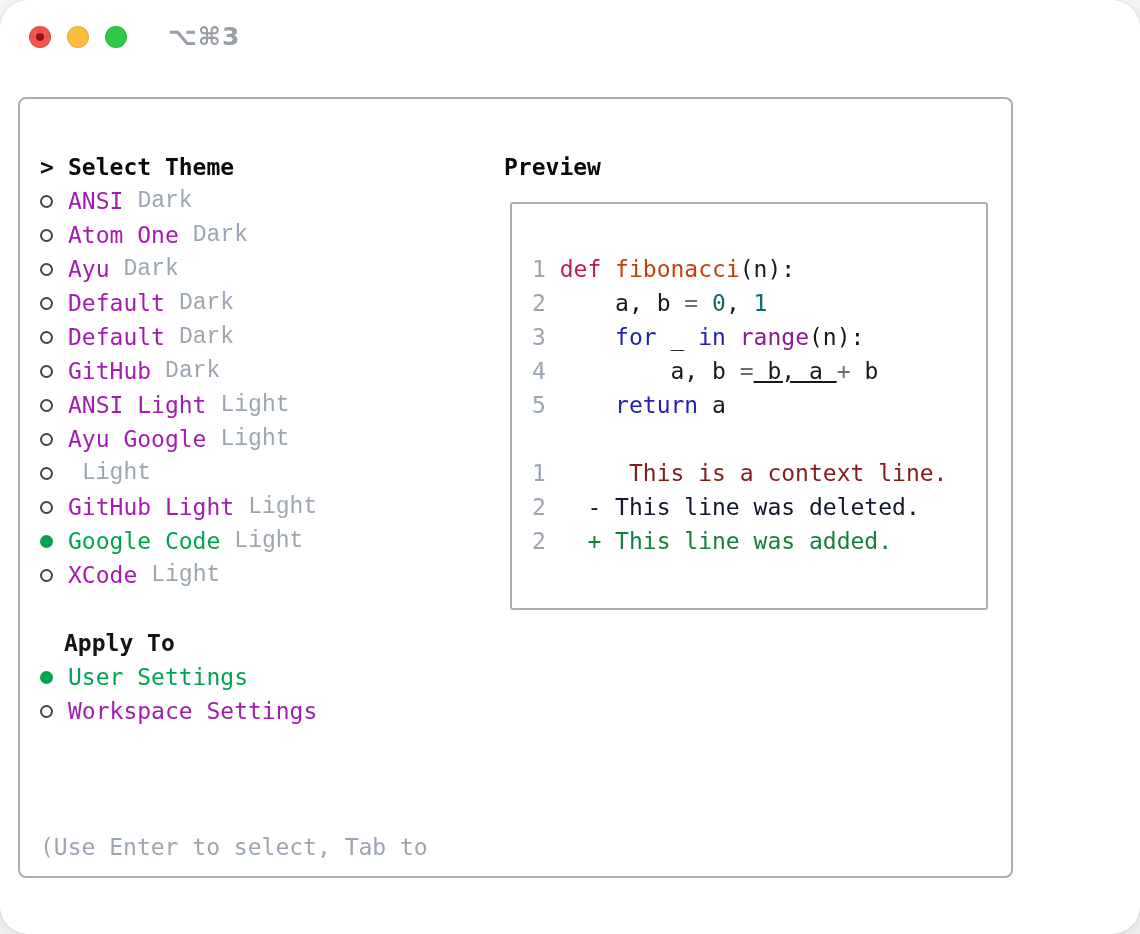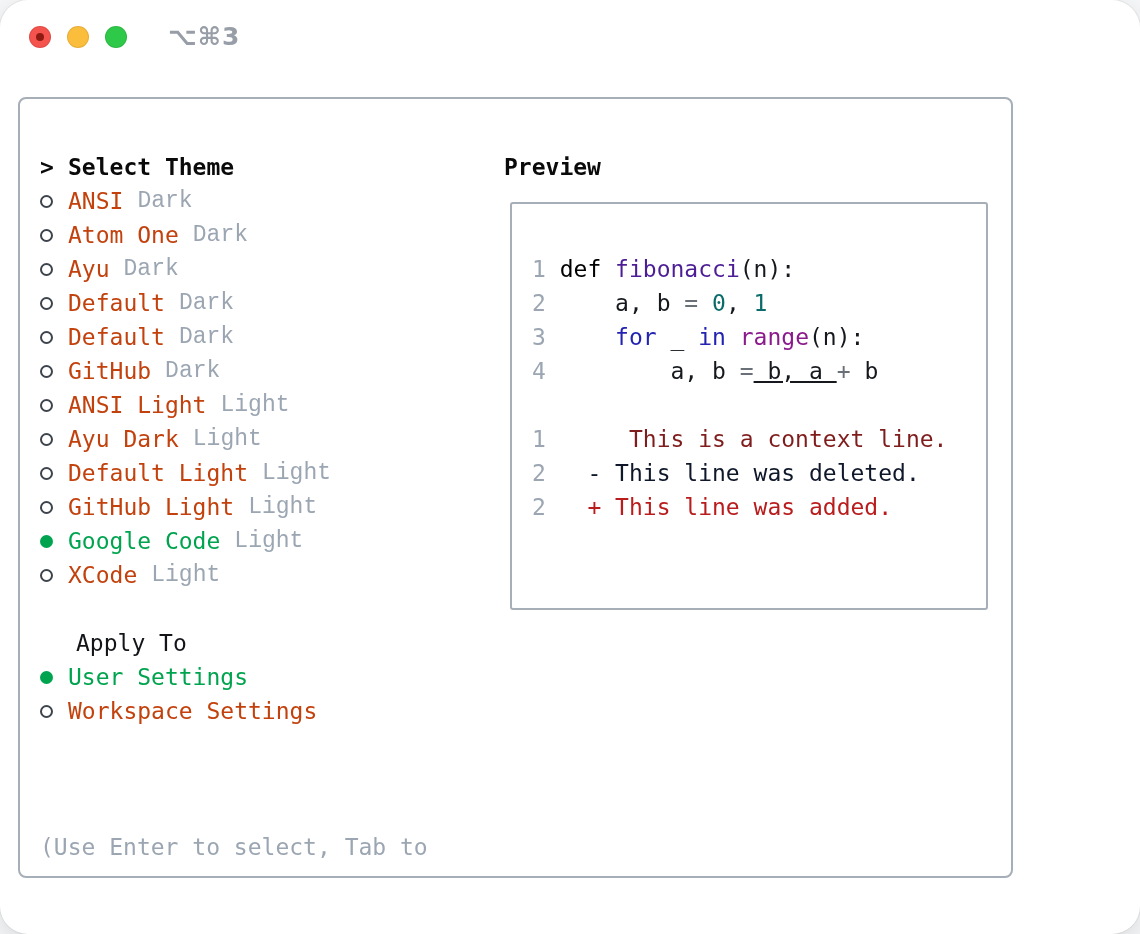--- a/index.html
+++ b/index.html
@@ -28,27 +28,27 @@
   .panel{
     position:absolute;left:18px;top:97px;width:995px;height:781px;
     border:2px solid #a6aeb8;border-radius:8px;background:#fff;
     box-sizing:border-box;
   }
   .row{display:flex;align-items:center;height:34px;font-size:23px;white-space:pre;}
   .marker{width:28px;display:flex;align-items:center;flex:none;}
   .caret{font-weight:bold;color:#0a0a0a;}
   .radio{width:13px;height:13px;border:2px solid #3d444d;border-radius:50%;box-sizing:border-box;}
   .radio.sel{border-color:var(--accent);background:var(--accent);}
-  .tname{color:#c2410c;}
+  .tname{color:#a21caf;}
   .tname.sel{color:var(--accent);}
   .tvariant{color:#9ba6b2;margin-left:14px;font-family:Liberation Mono, monospace;}
   .hdr{font-weight:bold;color:#0a0a0a;}
   .theme-list{position:absolute;left:20px;top:51px;}
   .apply{position:absolute;left:20px;top:527px;}
-  .apply .label{margin-left:36px;color:#121418;}
+  .apply .label{margin-left:24px;color:#121418;font-weight:bold;}
   .hint{position:absolute;left:20px;top:663px;color:#9ba6b2;font-size:23px;line-height:34px;white-space:pre;}
   
   .preview-label{position:absolute;left:484px;top:51px;height:34px;display:flex;align-items:center;
     font-size:23px;font-weight:bold;color:#0a0a0a;}
   .preview-box{
     position:absolute;left:490px;top:103px;width:478px;height:408px;
     border:2px solid #a6aeb8;border-radius:3px;background:#fff;box-sizing:border-box;
     padding:48px 0 0 20px;overflow:hidden;
   }
   .cline{height:34px;line-height:34px;font-size:23px;white-space:pre;}
@@ -75,22 +75,22 @@
         <span class="hdr">Select Theme</span>
       </div>
       <div id="theme-rows">
           <div class="row"><span class="marker"><span class="radio"></span></span><span class="tname">ANSI</span><span class="tvariant">Dark</span></div>
           <div class="row"><span class="marker"><span class="radio"></span></span><span class="tname">Atom One</span><span class="tvariant">Dark</span></div>
           <div class="row"><span class="marker"><span class="radio"></span></span><span class="tname">Ayu</span><span class="tvariant">Dark</span></div>
           <div class="row"><span class="marker"><span class="radio"></span></span><span class="tname">Default</span><span class="tvariant">Dark</span></div>
           <div class="row"><span class="marker"><span class="radio"></span></span><span class="tname">Default</span><span class="tvariant">Dark</span></div>
           <div class="row"><span class="marker"><span class="radio"></span></span><span class="tname">GitHub</span><span class="tvariant">Dark</span></div>
           <div class="row"><span class="marker"><span class="radio"></span></span><span class="tname">ANSI Light</span><span class="tvariant">Light</span></div>
-          <div class="row"><span class="marker"><span class="radio"></span></span><span class="tname">Ayu Dark</span><span class="tvariant">Light</span></div>
-          <div class="row"><span class="marker"><span class="radio"></span></span><span class="tname">Default Light</span><span class="tvariant">Light</span></div>
+          <div class="row"><span class="marker"><span class="radio"></span></span><span class="tname">Ayu Google</span><span class="tvariant">Light</span></div>
+          <div class="row"><span class="marker"><span class="radio"></span></span><span class="tvariant">Light</span></div>
           <div class="row"><span class="marker"><span class="radio"></span></span><span class="tname">GitHub Light</span><span class="tvariant">Light</span></div>
           <div class="row"><span class="marker"><span class="radio sel"></span></span><span class="tname sel">Google Code</span><span class="tvariant">Light</span></div>
           <div class="row"><span class="marker"><span class="radio"></span></span><span class="tname">XCode</span><span class="tvariant">Light</span></div>
         </div>
     </div>
 
     <div class="apply">
       <div class="row"><span class="label">Apply To</span></div>
       <div id="apply-rows">
           <div class="row"><span class="marker"><span class="radio sel"></span></span><span class="tname sel">User Settings</span></div>
@@ -100,25 +100,26 @@
 
     <div class="hint">
       <div>(Use Enter to select, Tab to</div>
       <div>change focus)</div>
     </div>
 
     <div class="preview-label">Preview</div>
 
     <div class="preview-box">
       <div id="code-lines">
-          <div class="cline"><span style="color: rgb(155, 166, 178);">1 </span><span style="color: #000000;">def</span><span style="color: rgb(21, 24, 28);"> </span><span style="color: #4c1d95;">fibonacci</span><span style="color: rgb(21, 24, 28);">(n):</span></div>
+          <div class="cline"><span style="color: rgb(155, 166, 178);">1 </span><span style="color: #be185d;">def</span><span style="color: rgb(21, 24, 28);"> </span><span style="color: #c2410c;">fibonacci</span><span style="color: rgb(21, 24, 28);">(n):</span></div>
           <div class="cline"><span style="color: rgb(155, 166, 178);">2 </span><span style="color: rgb(21, 24, 28);">    a, b </span><span style="color: rgb(105, 112, 119);">=</span><span style="color: rgb(21, 24, 28);"> </span><span style="color: rgb(11, 107, 107);">0</span><span style="color: rgb(21, 24, 28);">, </span><span style="color: rgb(11, 107, 107);">1</span></div>
           <div class="cline"><span style="color: rgb(155, 166, 178);">3 </span><span style="color: rgb(21, 24, 28);">    </span><span style="color: rgb(34, 35, 176);">for</span><span style="color: rgb(21, 24, 28);"> _ </span><span style="color: rgb(34, 35, 176);">in</span><span style="color: rgb(21, 24, 28);"> </span><span style="color: rgb(139, 26, 139);">range</span><span style="color: rgb(21, 24, 28);">(n):</span></div>
           <div class="cline"><span style="color: rgb(155, 166, 178);">4 </span><span style="color: rgb(21, 24, 28);">        a, b </span><span style="color: rgb(105, 112, 119);">=</span><span style="color: rgb(21, 24, 28); text-decoration: underline;"> b, a </span><span style="color: rgb(105, 112, 119);">+</span><span style="color: rgb(21, 24, 28);"> b</span></div>
+          <div class="cline"><span style="color: rgb(155, 166, 178);">5 </span><span style="color: rgb(21, 24, 28);">    </span><span style="color: rgb(34, 35, 176);">return</span><span style="color: rgb(21, 24, 28);"> a</span></div>
           <div class="cline"></div>
           <div class="cline"><span style="color: rgb(155, 166, 178);">1 </span><span style="color: #7f1d1d;">     This is a context line.</span></div>
           <div class="cline"><span style="color: rgb(155, 166, 178);">2 </span><span style="color: #0f172a;">  - This line was deleted.</span></div>
-          <div class="cline"><span style="color: rgb(155, 166, 178);">2 </span><span style="color: #b91c1c; text-align: right;">  + This line was added.</span></div>
+          <div class="cline"><span style="color: rgb(155, 166, 178);">2 </span><span style="color: #15803d; text-align: right;">  + This line was added.</span></div>
         </div>
     </div>
 
   </div>
 </div>
 
 </body></html>

